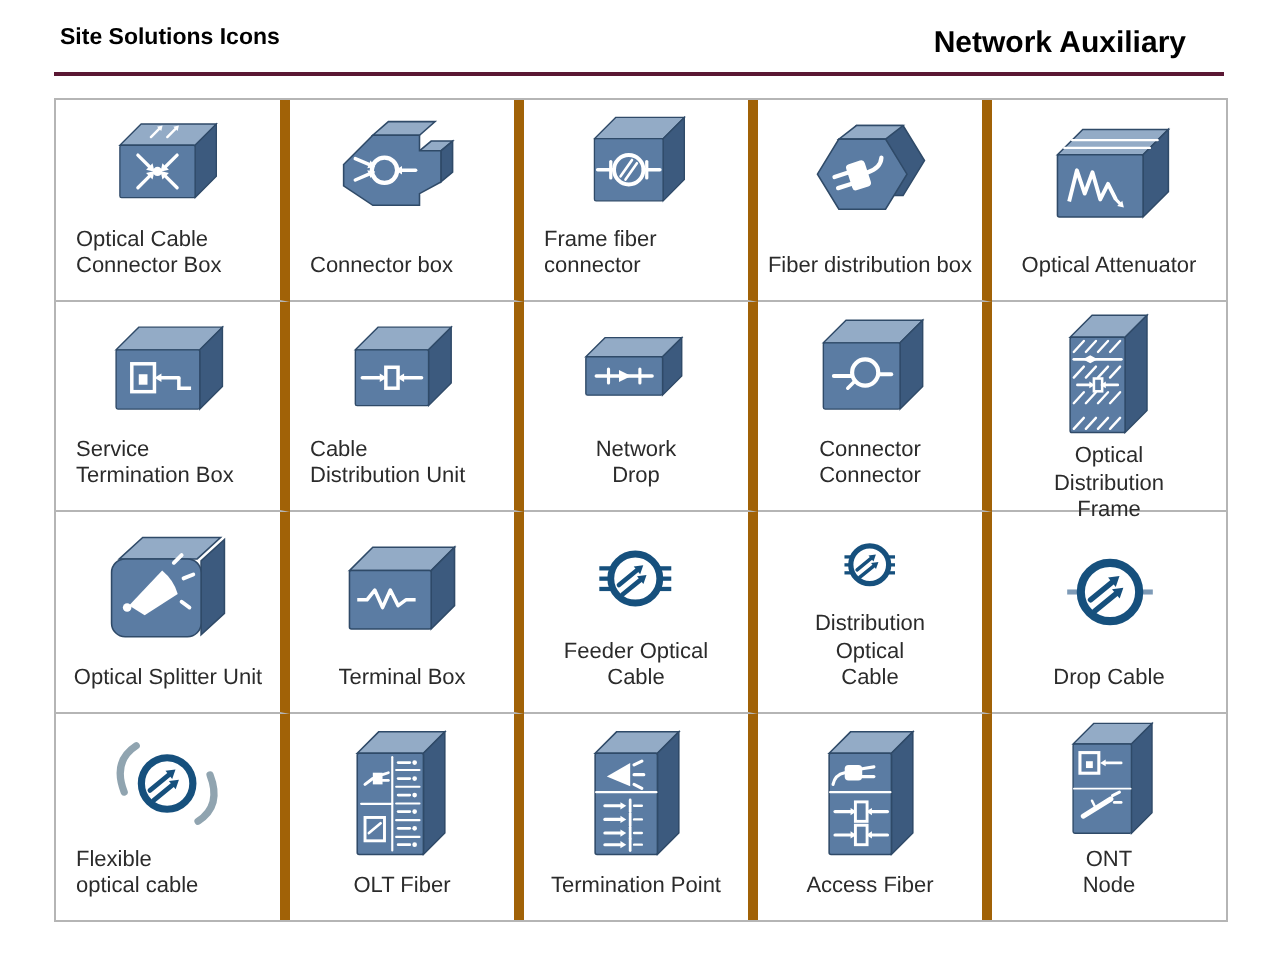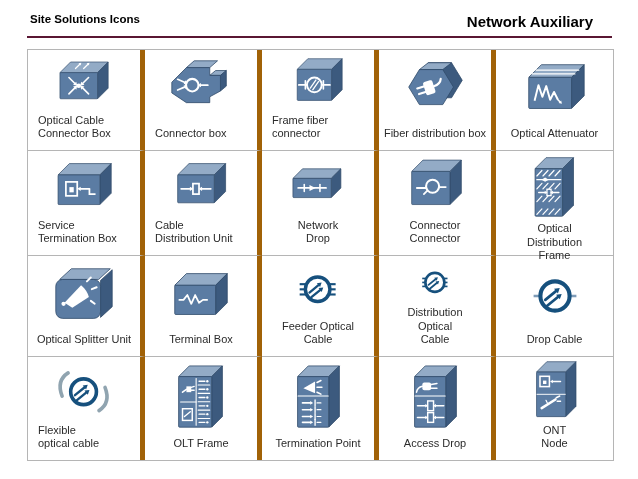--- a/index.html
+++ b/index.html
@@ -320,21 +320,21 @@
           <line x1="44" y1="61" x2="50" y2="61" stroke="#ffffff" stroke-width="1.4" stroke-linecap="round"></line>
           <circle cx="52.5" cy="61" r="1.2" fill="#ffffff"></circle>
           <line x1="27" y1="30" x2="31" y2="27" stroke="#ffffff" stroke-width="1.6" stroke-linecap="round"></line>
           <rect x="31" y="24" width="5" height="6" fill="#ffffff"></rect>
           <line x1="36" y1="25" x2="39" y2="24" stroke="#ffffff" stroke-width="1.4" stroke-linecap="round"></line>
           <line x1="36" y1="28" x2="39" y2="28" stroke="#ffffff" stroke-width="1.4" stroke-linecap="round"></line>
           <rect x="27" y="47" width="10" height="12" fill="none" stroke="#ffffff" stroke-width="1.5"></rect>
           <line x1="29" y1="55" x2="35" y2="50" stroke="#ffffff" stroke-width="1.4" stroke-linecap="round"></line>
         </svg>
       </div>
-      <div class="label center"><span>OLT Frame</span></div>
+      <div class="label center"><span>OLT Fiber</span></div>
     </div>
     <div class="cell">
       <div class="icon-wrap">
         <svg viewBox="0 0 92 74" width="92" height="72">
           <polygon points="25,14 36,3 68,3 57,14" fill="#93abc6" stroke="#2f4a68" stroke-width="0.8"></polygon>
           <polygon points="57,14 68,3 68,55 57,66" fill="#3c5a7e" stroke="#2f4a68" stroke-width="0.8"></polygon>
           <rect x="25" y="14" width="32" height="52" rx="1" fill="#5b7ca3" stroke="#2f4a68" stroke-width="0.8"></rect>
           <line x1="25.5" y1="34" x2="56.5" y2="34" stroke="#ffffff" stroke-width="1.1" stroke-linecap="round"></line>
           <polygon points="31,26 43,19 43,31" fill="#ffffff"></polygon>
           <line x1="45" y1="20" x2="49" y2="18" stroke="#ffffff" stroke-width="1.6" stroke-linecap="round"></line>
@@ -376,21 +376,21 @@
           <polygon points="39,44 36,45.86 36,42.14" fill="#ffffff"></polygon>
           <line x1="55" y1="44" x2="47" y2="44" stroke="#ffffff" stroke-width="1.6" stroke-linecap="round"></line>
           <polygon points="44,44 47,42.14 47,45.86" fill="#ffffff"></polygon>
           <rect x="38.5" y="51" width="6" height="10" fill="none" stroke="#ffffff" stroke-width="1.5"></rect>
           <line x1="28" y1="56" x2="36" y2="56" stroke="#ffffff" stroke-width="1.6" stroke-linecap="round"></line>
           <polygon points="39,56 36,57.86 36,54.14" fill="#ffffff"></polygon>
           <line x1="55" y1="56" x2="47" y2="56" stroke="#ffffff" stroke-width="1.6" stroke-linecap="round"></line>
           <polygon points="44,56 47,54.14 47,57.86" fill="#ffffff"></polygon>
         </svg>
       </div>
-      <div class="label center"><span>Access Drop</span></div>
+      <div class="label center"><span>Access Fiber</span></div>
     </div>
     <div class="cell">
       <div class="icon-wrap">
         <svg viewBox="0 0 92 74" width="92" height="72">
           <polygon points="25,14 37,2 71,2 59,14" fill="#93abc6" stroke="#2f4a68" stroke-width="0.8"></polygon>
           <polygon points="59,14 71,2 71,54 59,66" fill="#3c5a7e" stroke="#2f4a68" stroke-width="0.8"></polygon>
           <rect x="25" y="14" width="34" height="52" rx="1" fill="#5b7ca3" stroke="#2f4a68" stroke-width="0.8"></rect>
           <line x1="25.5" y1="40" x2="58.5" y2="40" stroke="#ffffff" stroke-width="1.1" stroke-linecap="round"></line>
           <rect x="29" y="19" width="11" height="12" fill="none" stroke="#ffffff" stroke-width="1.8"></rect>
           <rect x="32.5" y="24" width="4" height="4" fill="#ffffff"></rect>

